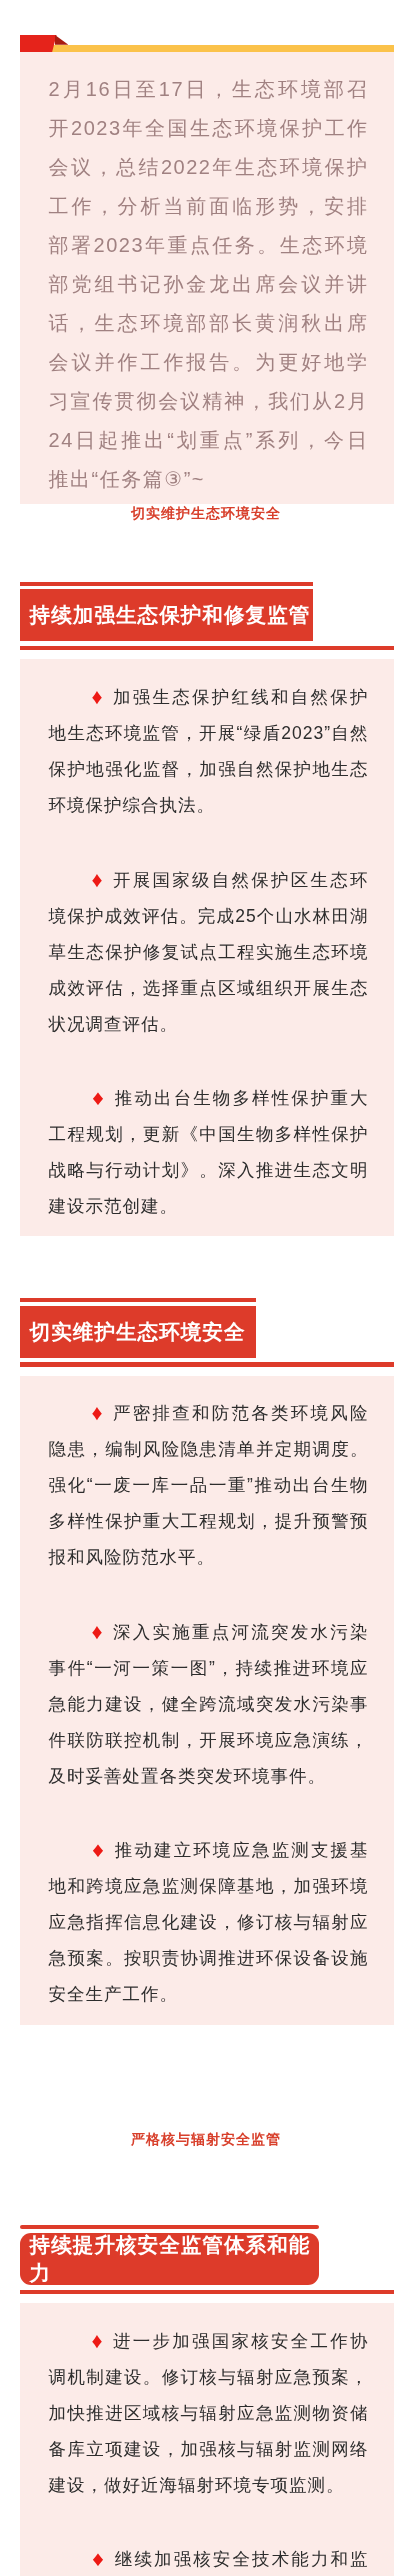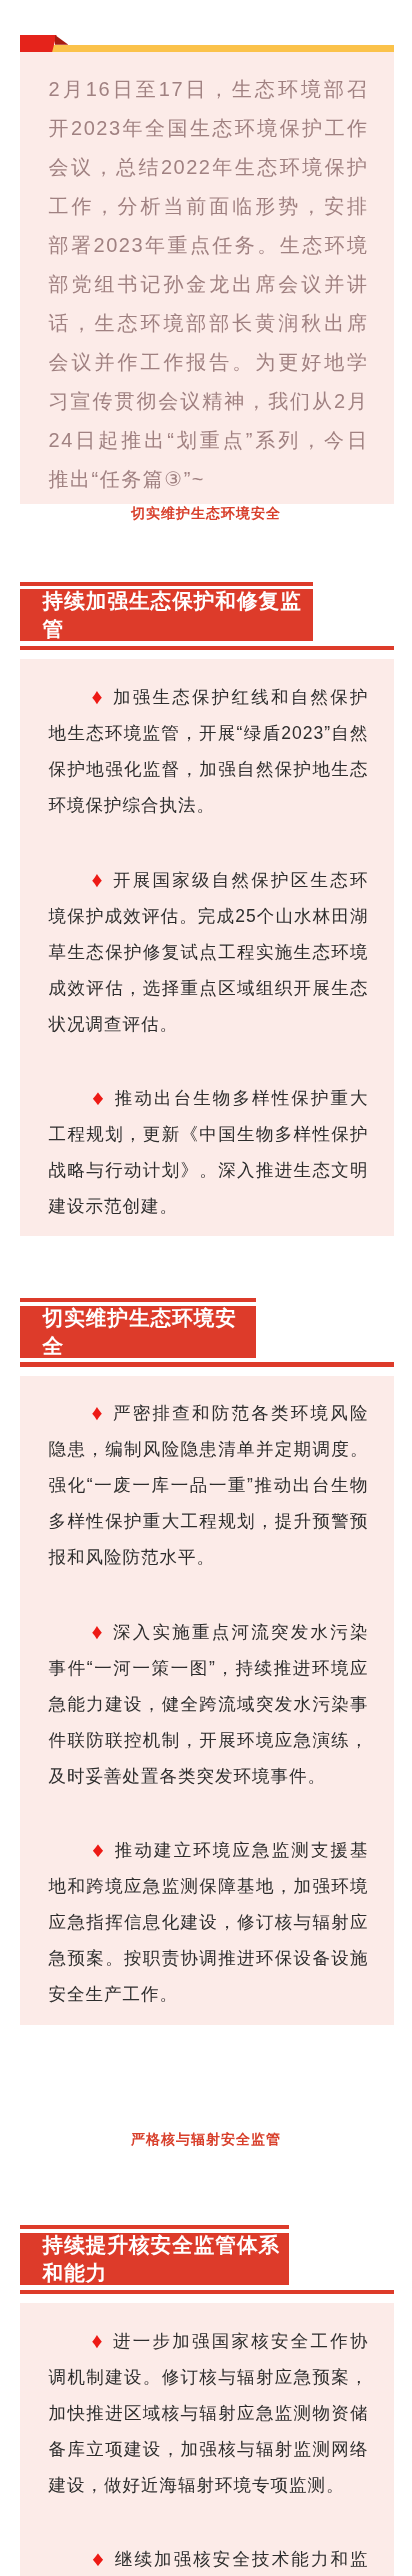--- a/index.html
+++ b/index.html
@@ -57,27 +57,27 @@
   .heading-1{margin-top:55px;}
   .heading-2{margin-top:104px;}
   
   .banner{margin-left:19.6px;}
   .banner-1{margin-top:58px;}
   .banner-2{margin-top:62px;}
   .banner-3{margin-top:76px;}
   .banner-top-line{height:4.1px;background:var(--banner-red);margin-bottom:3.6px;}
   .banner-box{
     height:52px;background:var(--banner-red);
-    display:flex;align-items:center;padding-left:23px;
+    display:flex;align-items:center;padding-left:10px;
     color:#ffffff;font-size:20.6px;font-weight:bold;letter-spacing:1px;
   }
   .banner-bottom-line{width:374px;height:4.6px;background:var(--banner-red);margin-top:4.6px;}
   .w1{width:293px;}
   .w2{width:236px;}
-  .w3{width:269px;}
+  .w3{width:299px;border-radius:11px;}
   
   .content-box{
     margin-left:19.6px;width:374px;background:var(--pink);
     padding:19.6px 25px 11.3px 29px;
   }
   .content-box-3{padding-bottom:31px;}
   .box-gap{margin-top:8.8px;}
   .bullet{
     font-size:17.5px;line-height:36px;letter-spacing:1px;
     color:var(--body-text);text-align:justify;

